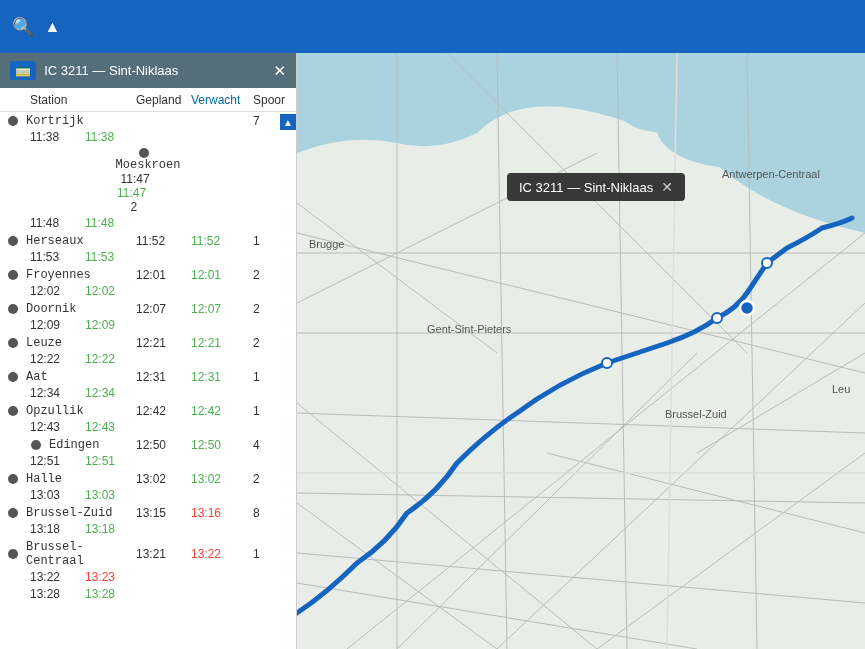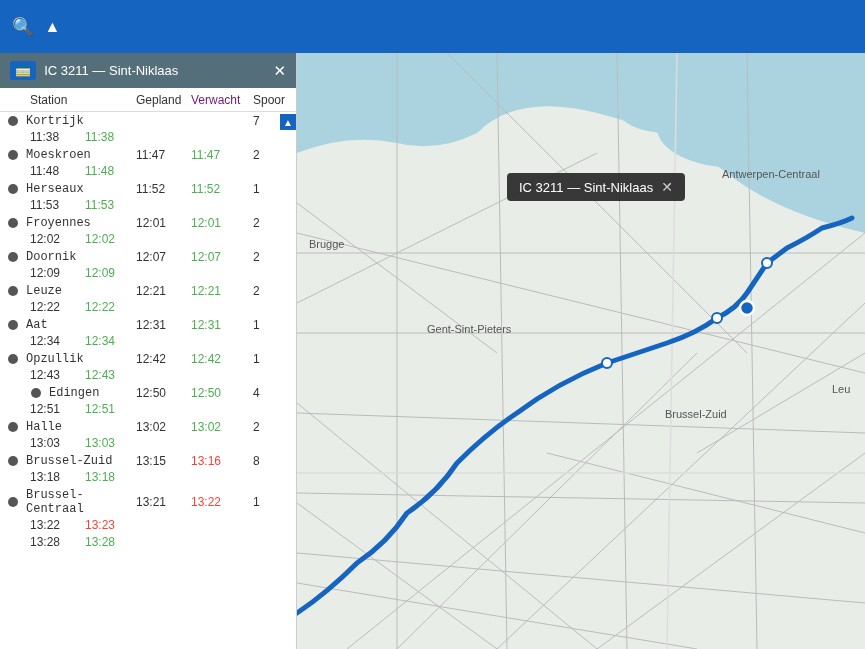--- a/index.html
+++ b/index.html
@@ -56,21 +56,21 @@
     
     #col-headers {
       display: flex;
       padding: 5px 8px 4px 30px;
       border-bottom: 1px solid #ddd;
       background: white;
       flex-shrink: 0;
     }
     .col-station { flex: 1; color: #333; font-size: 12px; }
     .col-gepland { width: 55px; color: #333; font-size: 12px; }
-    .col-verwacht { width: 62px; color: #701a75; font-size: 12px; }
+    .col-verwacht { width: 62px; color: #0369a1; font-size: 12px; }
     .col-spoor { width: 35px; color: #333; font-size: 12px; }
 
     
     #station-list {
       flex: 1;
       overflow-y: auto;
       overflow-x: hidden;
     }
     #station-list::-webkit-scrollbar { width: 8px; }
     #station-list::-webkit-scrollbar-thumb { background: #bbb; border-radius: 4px; }
@@ -202,21 +202,21 @@
           <span class="time-planned"></span>
           <span class="time-expected ontime"></span>
           <span class="track">7</span>
           <div class="scroll-btn" style="position: absolute; right: 0px; top: 2px; width: 16px; height: 16px; background: rgb(21, 101, 192); color: white; font-size: 10px; display: flex; align-items: center; justify-content: center; cursor: pointer;">▲</div>
         </div>
         <div class="station-row arrival">
       <span style="width:55px;font-size:12px;color:#333">11:38</span>
       <span style="width:62px;font-size:12px;color:#4CAF50">11:38</span>
       <span style="width:35px;font-size:12px"></span>
     </div>
-        <div class="station-row" style="position: relative;">
+        <div class="station-row" style="position: relative; flex-direction: column;">
           <span class="dot"></span>
           <span class="station-name">Moeskroen</span>
           <span class="time-planned">11:47</span>
           <span class="time-expected ontime">11:47</span>
           <span class="track">2</span>
         </div>
         <div class="station-row arrival">
           <span class="time-planned">11:48</span>
           <span class="time-expected ontime">11:48</span>
           <span class="track"></span>

